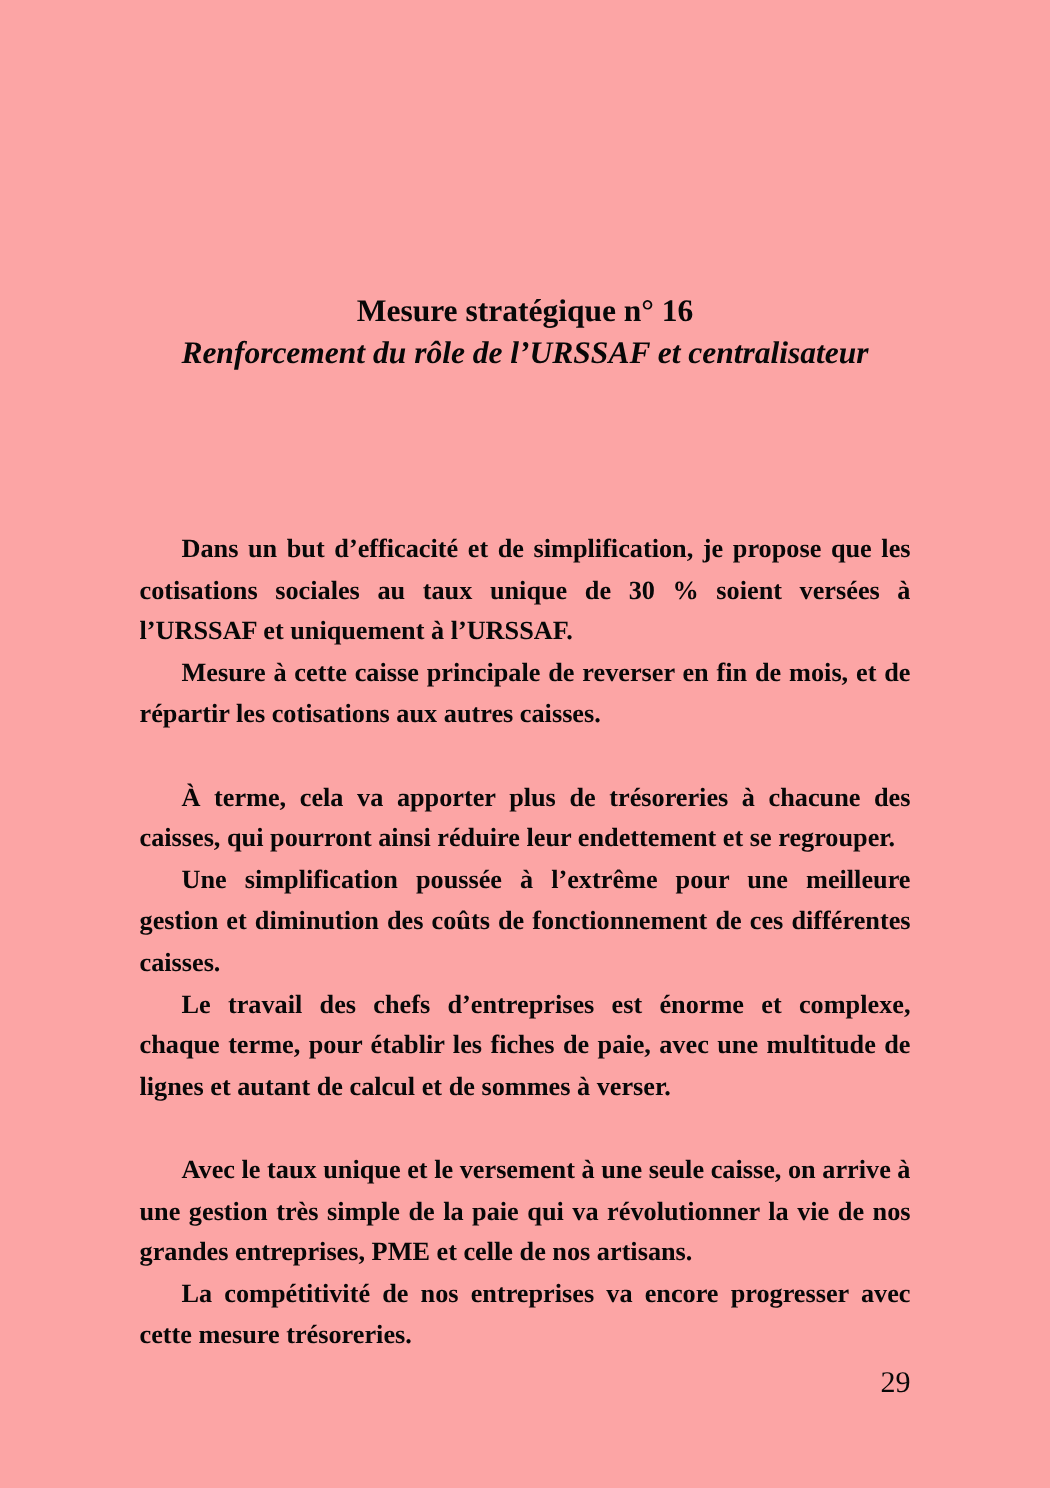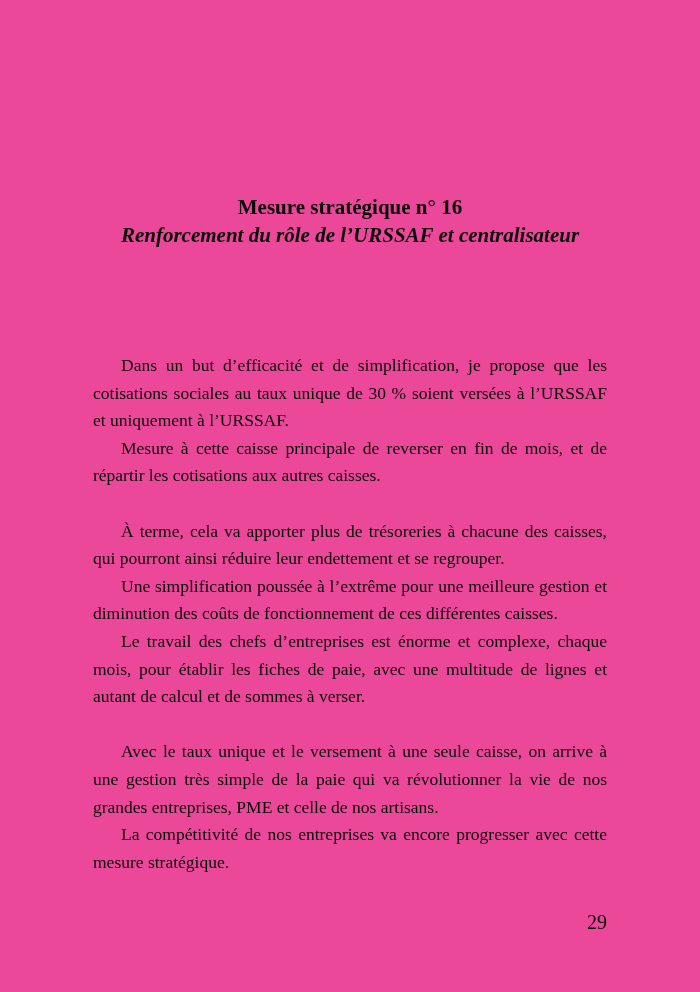--- a/index.html
+++ b/index.html
@@ -4,21 +4,21 @@
 <style>
   html, body {
     margin: 0;
     padding: 0;
     background: #ffffff;
   }
   .page {
     position: relative;
     width: 700px;
     height: 992px;
-    background: #ec4899;
+    background: #fca5a5;
     font-family: "Liberation Serif", serif;
     color: #080808;
     overflow: hidden;
   }
   .heading {
     position: absolute;
     top: 193px;
     left: 70px;
     right: 70px;
     text-align: center;
@@ -34,20 +34,21 @@
   }
   .body-text {
     position: absolute;
     top: 352px;
     left: 93px;
     right: 93px;
     font-size: 17.5px;
     line-height: 27.6px;
     text-align: justify;
     text-justify: inter-word;
+    font-weight: bold;
   }
   .block p {
     margin: 0;
     text-indent: 28px;
   }
   .block + .block {
     margin-top: 27.6px;
   }
   .page-number {
     position: absolute;
@@ -70,25 +71,25 @@
   <main class="body-text">
 
     <section class="block">
       <p>Dans un but d’efficacité et de simplification, je propose que les cotisations sociales au taux unique de 30&nbsp;% soient versées à l’URSSAF et uniquement à l’URSSAF.</p>
       <p>Mesure à cette caisse principale de reverser en fin de mois, et de répartir les cotisations aux autres caisses.</p>
     </section>
 
     <section class="block">
       <p>À terme, cela va apporter plus de trésoreries à chacune des caisses, qui pourront ainsi réduire leur endettement et se regrouper.</p>
       <p>Une simplification poussée à l’extrême pour une meilleure gestion et diminution des coûts de fonctionnement de ces différentes caisses.</p>
-      <p>Le travail des chefs d’entreprises est énorme et complexe, chaque mois, pour établir les fiches de paie, avec une multitude de lignes et autant de calcul et de sommes à verser.</p>
+      <p>Le travail des chefs d’entreprises est énorme et complexe, chaque terme, pour établir les fiches de paie, avec une multitude de lignes et autant de calcul et de sommes à verser.</p>
     </section>
 
     <section class="block">
       <p>Avec le taux unique et le versement à une seule caisse, on arrive à une gestion très simple de la paie qui va révolutionner la vie de nos grandes entreprises, PME et celle de nos artisans.</p>
-      <p>La compétitivité de nos entreprises va encore progresser avec cette mesure stratégique.</p>
+      <p>La compétitivité de nos entreprises va encore progresser avec cette mesure trésoreries.</p>
     </section>
 
   </main>
 
   <div class="page-number">29</div>
 
 </div>
 
 </body></html>

